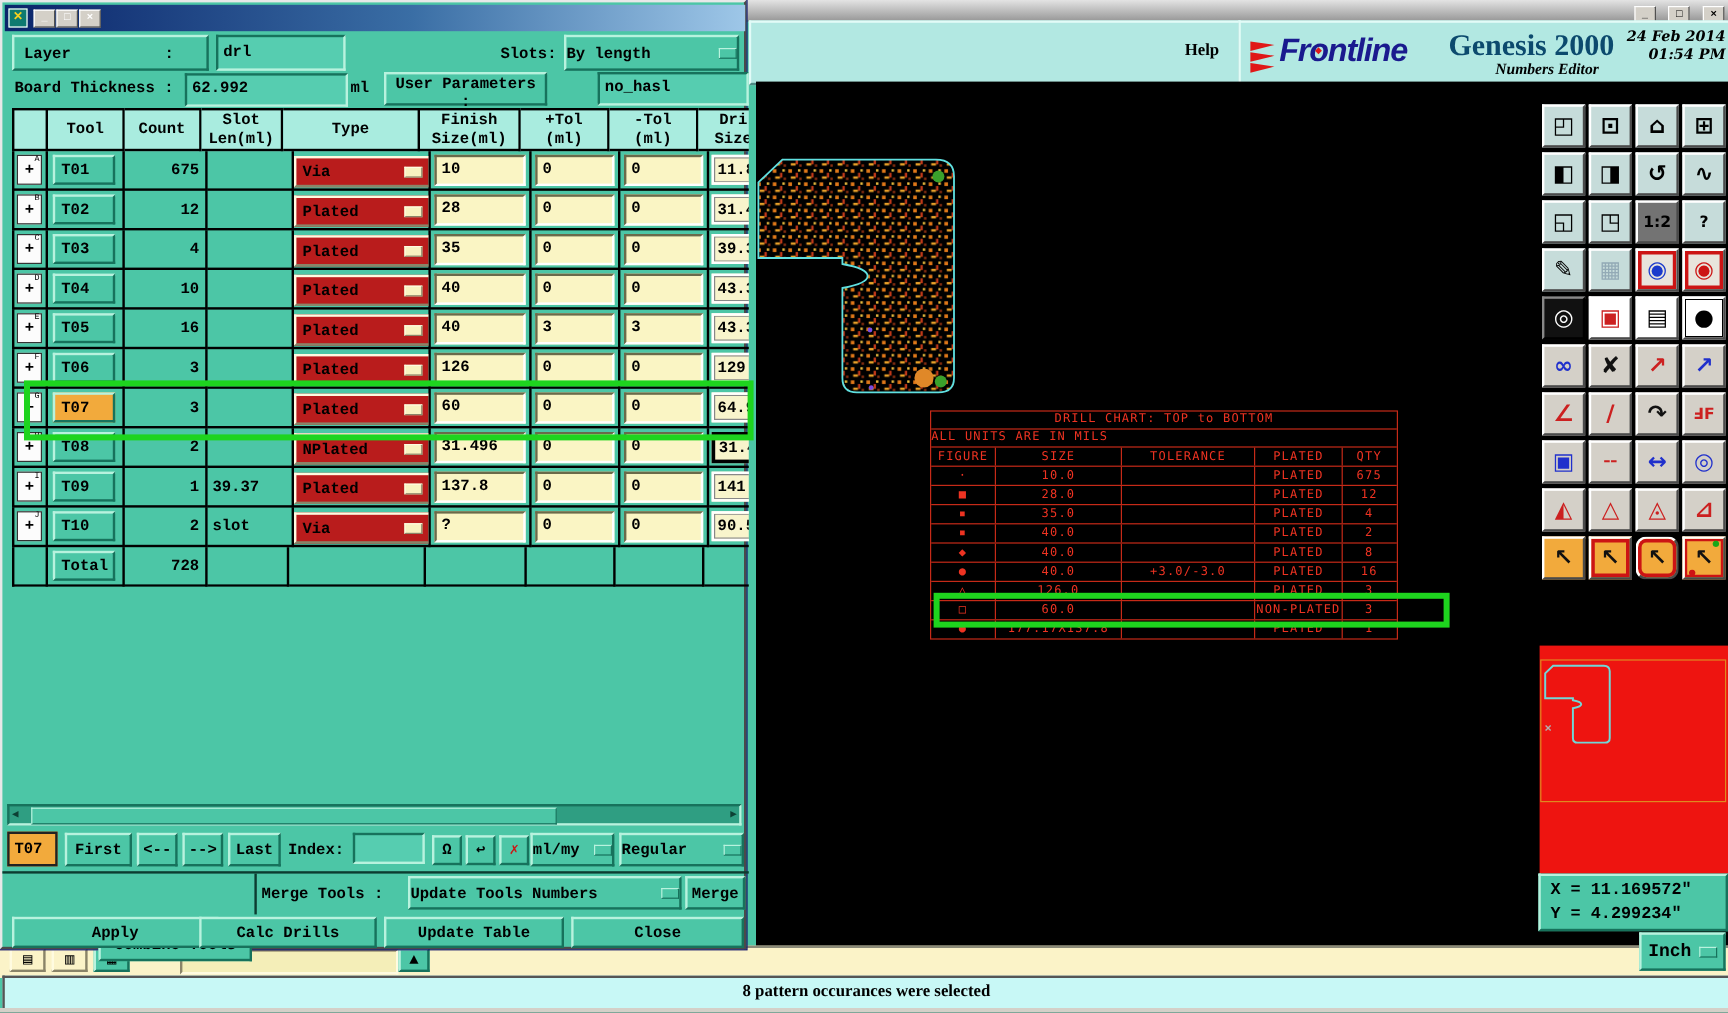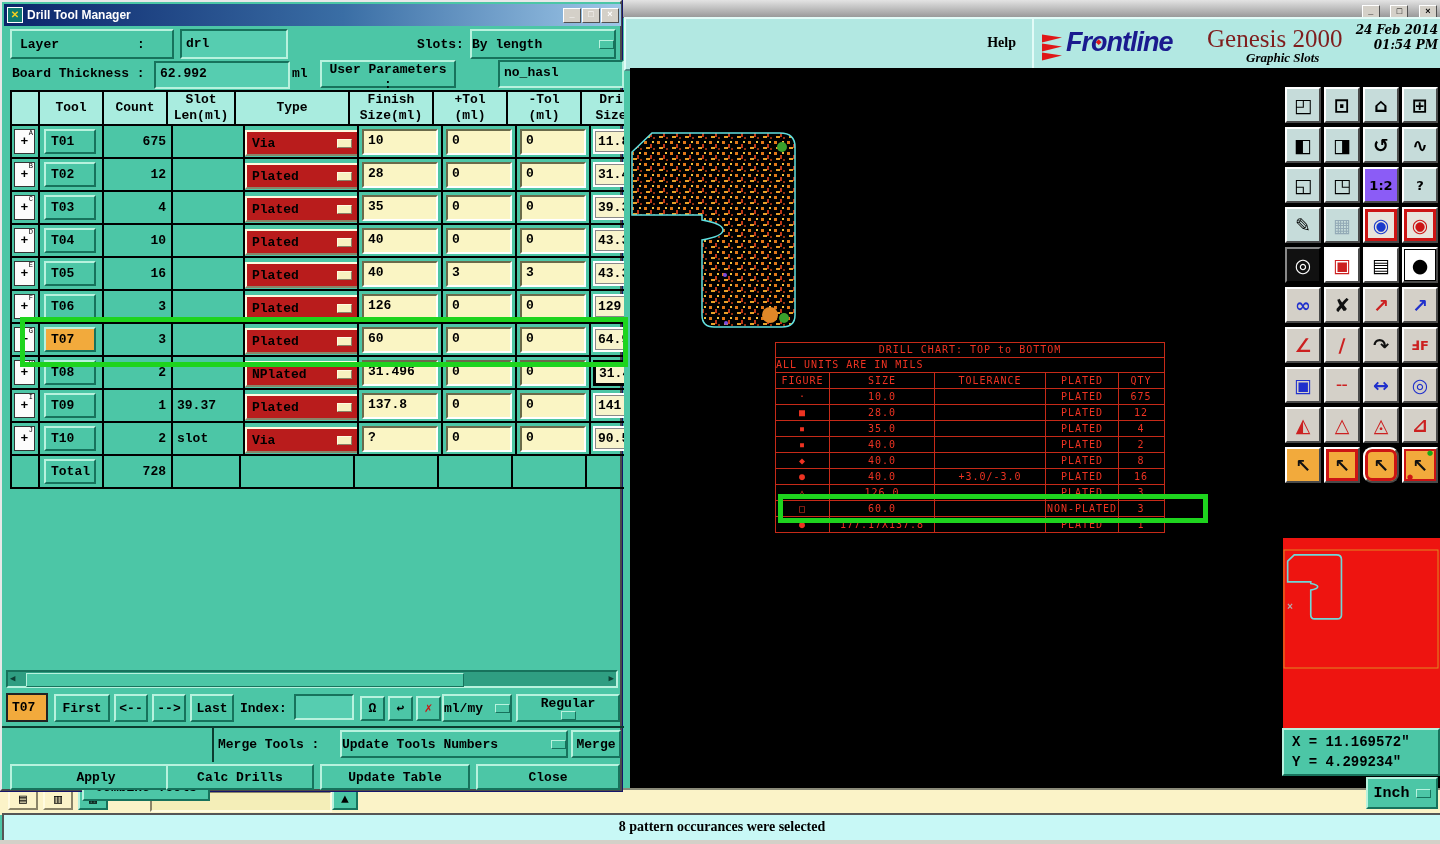--- a/index.html
+++ b/index.html
@@ -12,21 +12,21 @@
   .win-btn{width:16px;height:13px;background:#d4d0c8;border:1px solid;border-color:#fff #505050 #505050 #fff;
            font-family:"Liberation Sans",sans-serif;font-size:9px;font-weight:bold;text-align:center;line-height:11px;display:inline-block;margin-left:1px;}
   #menu-bar{left:624px;top:17px;width:406px;height:50px;background:#b2e8e2;border:2px solid;border-color:#e2fbf7 #4d8a84 #4d8a84 #e2fbf7;}
   #help-label{position:absolute;right:16px;top:16px;font-family:"Liberation Serif",serif;font-size:14px;}
   #logo-panel{left:1032px;top:17px;width:408px;height:50px;background:#b2e8e2;border:2px solid;border-color:#e2fbf7 #4d8a84 #4d8a84 #e2fbf7;}
   .larrow{width:0;height:0;border-top:4px solid transparent;border-bottom:4px solid transparent;border-left:20px solid #e01818;margin:1px 0;transform:skewY(-3deg);}
   #brand{position:absolute;left:32px;top:8px;font-family:"Liberation Sans",sans-serif;font-style:italic;font-weight:bold;
          font-size:27px;color:#1a1a8e;letter-spacing:-1px;}
   .logo-o{position:relative;}
   .logo-o::after{content:"◆";position:absolute;left:5px;top:11px;font-size:7px;color:#e01818;font-style:normal;}
-  #product{position:absolute;left:173px;top:6px;font-family:"Liberation Serif",serif;font-weight:normal;font-size:25px;color:#7f1d1d;}
+  #product{position:absolute;left:173px;top:6px;font-family:"Liberation Serif",serif;font-weight:bold;font-size:25px;color:#0c4a6e;}
   #datetime{position:absolute;right:4px;top:4px;font-family:"DejaVu Serif",serif;font-style:italic;font-weight:bold;font-size:12px;text-align:right;line-height:15px;white-space:pre-line;}
   #subtitle{position:absolute;left:212px;top:31px;font-family:"Liberation Serif",serif;font-style:italic;font-weight:bold;font-size:13px;}
   #canvas{left:630px;top:68px;width:810px;height:744px;background:#000;}
   
   #chart{left:775px;top:342px;width:388px;font-family:"DejaVu Sans Mono",monospace;font-weight:normal;
          color:#ee3322;font-size:10px;letter-spacing:1px;border:1px solid #c62a18;}
   .ch-title{height:14px;line-height:14px;text-align:center;border-bottom:1px solid #c62a18;}
   .ch-sub{height:14px;line-height:14px;text-align:left;border-bottom:1px solid #c62a18;}
   .crow{display:flex;height:15px;line-height:15px;border-bottom:1px solid #c62a18;}
   .crow:last-child{border-bottom:none;}
@@ -132,21 +132,21 @@
   <div class="abs" id="logo-panel">
     <div class="abs" style="left:8px;top:14px;">
       <div class="larrow"></div>
         <div class="larrow"></div>
         <div class="larrow"></div>
     </div>
     <div id="brand"><span>Fr</span><span class="logo-o">o</span><span>ntline</span></div>
     <div id="product">Genesis 2000</div>
     <div id="datetime">24 Feb 2014
 01:54 PM</div>
-    <div id="subtitle">Graphic Slots</div>
+    <div id="subtitle">Numbers Editor</div>
   </div>
 
   <div class="abs" id="canvas"></div>
 
   <svg class="abs" style="left:630px;top:85px;" width="400" height="300">
     <defs>
       <pattern id="pp" width="13" height="11" patternUnits="userSpaceOnUse">
         <rect x="1" y="1" width="3" height="3" fill="#e07818"></rect>
         <rect x="7" y="4" width="2" height="4" fill="#c03818"></rect>
         <rect x="3" y="7" width="4" height="2" fill="#e8a028"></rect>
@@ -263,21 +263,21 @@
       <button class="tb-btn" style="color: rgb(0, 0, 0); background: rgb(198, 220, 218);">◨</button>
 
       <button class="tb-btn" style="color: rgb(0, 0, 0); background: rgb(198, 220, 218);">↺</button>
 
       <button class="tb-btn" style="color: rgb(0, 0, 0); background: rgb(198, 220, 218);">∿</button>
 
       <button class="tb-btn" style="color: rgb(0, 0, 0); background: rgb(198, 220, 218);">◱</button>
 
       <button class="tb-btn" style="color: rgb(0, 0, 0); background: rgb(198, 220, 218);">◳</button>
 
-      <button class="tb-btn txt" style="color: rgb(0, 0, 0); background: #8b5cf6;">1:2</button>
+      <button class="tb-btn txt" style="color: rgb(0, 0, 0); background: #737373;">1:2</button>
 
       <button class="tb-btn txt" style="color: rgb(0, 0, 0); background: rgb(198, 220, 218);">?</button>
 
       <button class="tb-btn" style="color: rgb(0, 0, 0); background: rgb(198, 220, 218);">✎</button>
 
       <button class="tb-btn" style="color: rgb(147, 170, 182); background: rgb(198, 220, 218);">▦</button>
 
       <button class="tb-btn fred" style="color: rgb(26, 58, 204); background: rgb(232, 228, 220);">◉</button>
 
       <button class="tb-btn fred" style="color: rgb(204, 20, 20); background: rgb(232, 228, 220);">◉</button>
@@ -357,21 +357,20 @@
   </button>
 
   <div class="abs" id="status-bar">
     <span id="statusline">8 pattern occurances were selected</span>
   </div>
   <div class="abs" id="bottom-edge"></div>
 
   <div class="abs" id="dialog">
     <div class="abs" id="dlg-titlebar">
       <span id="dlg-icon">✕</span>
-      <span id="dlg-title">Drill Tool Manager</span>
       <span class="win-btn">_</span>
       <span class="win-btn">□</span>
       <span class="win-btn" style="margin-right:2px;">×</span>
     </div>
 
     <button class="abs btn" style="left:8px;top:27px;width:164px;height:30px;text-align:left;padding-left:8px;white-space:pre;">Layer          :</button>
     <div class="abs yin" style="left:178px;top:27px;width:100px;height:26px;line-height:26px;background:#56cdb0;border-color:#17725c #b8f2de #b8f2de #17725c;">drl</div>
     <span class="abs lbl" style="left:415px;top:35px;">Slots:</span>
     <button class="abs btn dd" style="left:468px;top:27px;width:146px;height:30px;">
       <span>By length</span>
@@ -701,21 +700,21 @@
     <button class="abs btn" style="left:188px;top:692px;width:44px;height:28px;">Last</button>
     <span class="abs lbl" style="left:238px;top:699px;">Index:</span>
     <div class="abs sunkent" style="left:292px;top:692px;width:60px;height:26px;box-sizing:border-box;"></div>
     <button class="abs btn smico" style="left:358px;top:694px;">Ω</button>
     <button class="abs btn smico" style="left:386px;top:694px;">↩</button>
     <button class="abs btn smico xred" style="left:414px;top:694px;">✗</button>
     <button class="abs btn dd" style="left:440px;top:692px;width:70px;height:28px;">
       <span>ml/my</span>
         <span class="ddg"></span>
     </button>
-    <button class="abs btn dd" style="left:514px;top:692px;width:104px;height:28px;flex-direction:column;">
+    <button class="abs btn dd" style="left:514px;top:692px;width:104px;height:28px;">
       <span>Regular</span>
         <span class="ddg"></span>
     </button>
 
     <div class="abs navline"></div>
     <div class="abs vline"></div>
 
     <button class="abs btn" style="left:80px;top:728px;width:128px;height:28px;margin-top:43px;">Combine Tools</button>
     <span class="abs lbl" style="left:216px;top:735px;">Merge Tools :</span>
     <button class="abs btn dd" style="left:338px;top:728px;width:228px;height:28px;">

